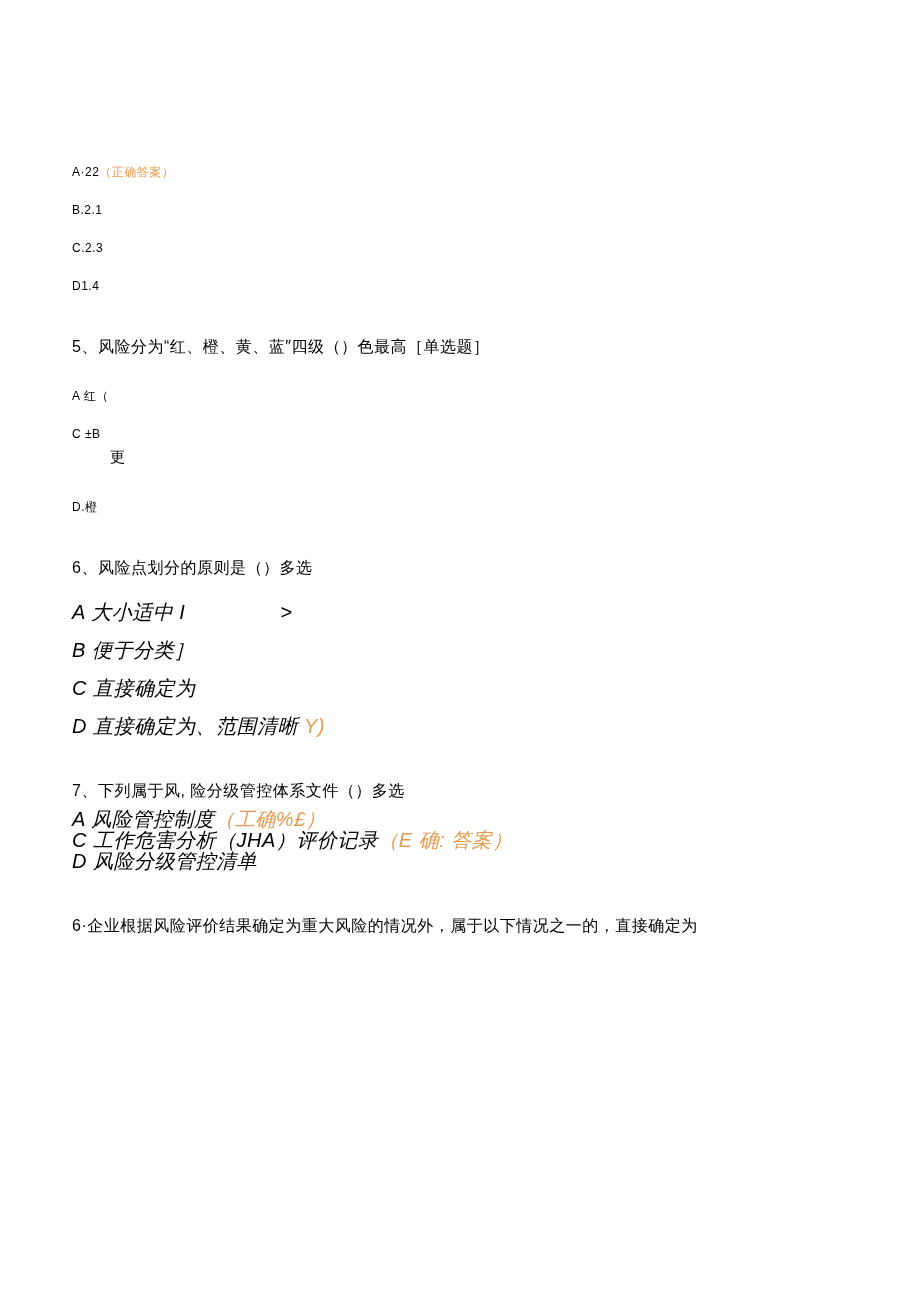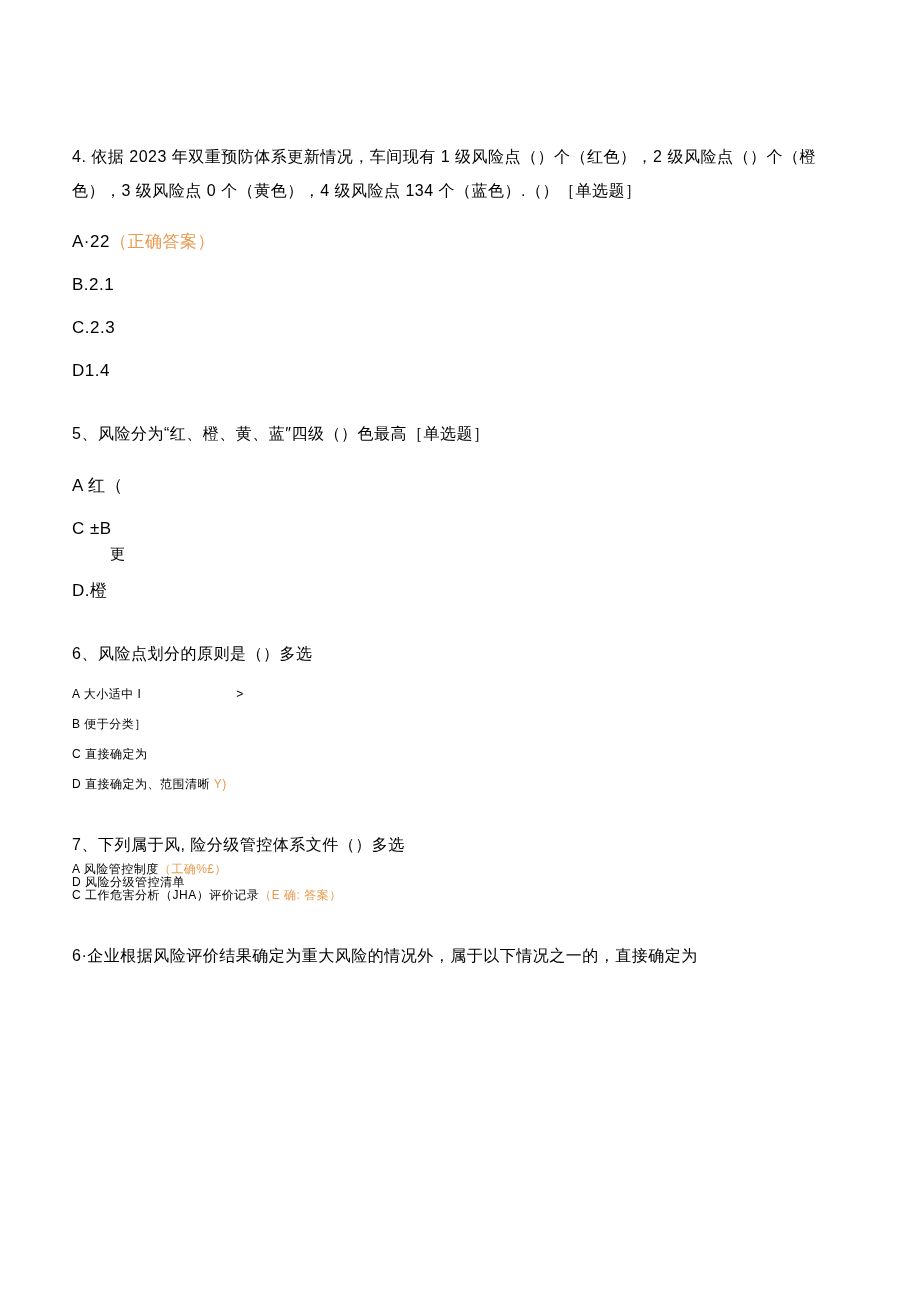--- a/index.html
+++ b/index.html
@@ -6,67 +6,66 @@
   body {
     width: 920px;
     min-height: 1301px;
     background: #ffffff;
     font-family: "Microsoft YaHei", "SimSun", sans-serif;
     color: #000000;
     padding: 140px 72px 60px 72px;
   }
   .question-block { margin-bottom: 38px; }
   .q-stem { font-size: 16px; line-height: 2.1; letter-spacing: 0.5px; }
-  .option-row { font-size: 17px; line-height: 1; margin-top: 26px; letter-spacing: 0.5px; }
-  .option-tight { font-size: 12px; line-height: 1; margin-top: 18px; letter-spacing: 0.5px; }
+  .option-row { font-size: 12px; line-height: 1; margin-top: 26px; letter-spacing: 0.5px; }
+  .option-tight { font-size: 20px; line-height: 1; margin-top: 18px; letter-spacing: 0.5px; font-style: italic; }
   .correct { color: #e89a4f; }
   .sub-hint { font-size: 15px; margin-left: 38px; margin-top: 8px; }
   .inline-gt { margin-left: 95px; }
   .q7-block .option-tight { margin-top: 1px; }
   .q8-block { margin-top: 10px; }
 </style>
 </head>
 <body>
 
 <div class="question-block">
-  <div class="q-stem">4. 依据 2023 年双重预防体系更新情况，车间现有 1 级风险点（）个（红色），2 级风险点（）个（橙色），3 级风险点 0 个（黄色），4 级风险点 134 个（蓝色）.（）［单选题］</div>
   <div class="option-row correct">
     <span style="color:#000">A·22</span><span>（正确答案）</span>
   </div>
   <div class="option-row">B.2.1</div>
   <div class="option-row">C.2.3</div>
   <div class="option-row">D1.4</div>
 </div>
 
 <div class="question-block">
   <div class="q-stem">5、风险分为“红、橙、黄、蓝″四级（）色最高［单选题］</div>
   <div class="option-row">A 红（</div>
   <div class="option-row">C ±B</div>
   <div class="sub-hint">更</div>
-  <div class="option-row" style="margin-top:18px">D.橙</div>
+  <div class="option-row" style="margin-top:34px">D.橙</div>
 </div>
 
 <div class="question-block">
   <div class="q-stem">6、风险点划分的原则是（）多选</div>
   <div class="option-tight">
     <span>A 大小适中 I</span><span class="inline-gt">&gt;</span>
   </div>
   <div class="option-tight">B 便于分类］</div>
   <div class="option-tight">C 直接确定为</div>
   <div class="option-tight">
     <span>D 直接确定为、范围清晰 </span><span class="correct">Y)</span>
   </div>
 </div>
 
 <div class="question-block q7-block">
   <div class="q-stem">7、下列属于风, 险分级管控体系文件（）多选</div>
   <div class="option-tight">
     <span>A 风险管控制度</span><span class="correct">（工确%£）</span>
   </div>
-  <div class="option-tight">D 风险分级管控清单</div>
   <div class="option-tight">
     <span>C 工作危害分析（JHA）评价记录</span><span class="correct">（E 确: 答案）</span>
   </div>
+  <div class="option-tight">D 风险分级管控清单</div>
 </div>
 
 <div class="q8-block">
   <div class="q-stem">6·企业根据风险评价结果确定为重大风险的情况外，属于以下情况之一的，直接确定为</div>
 </div>
 
 </body></html>

